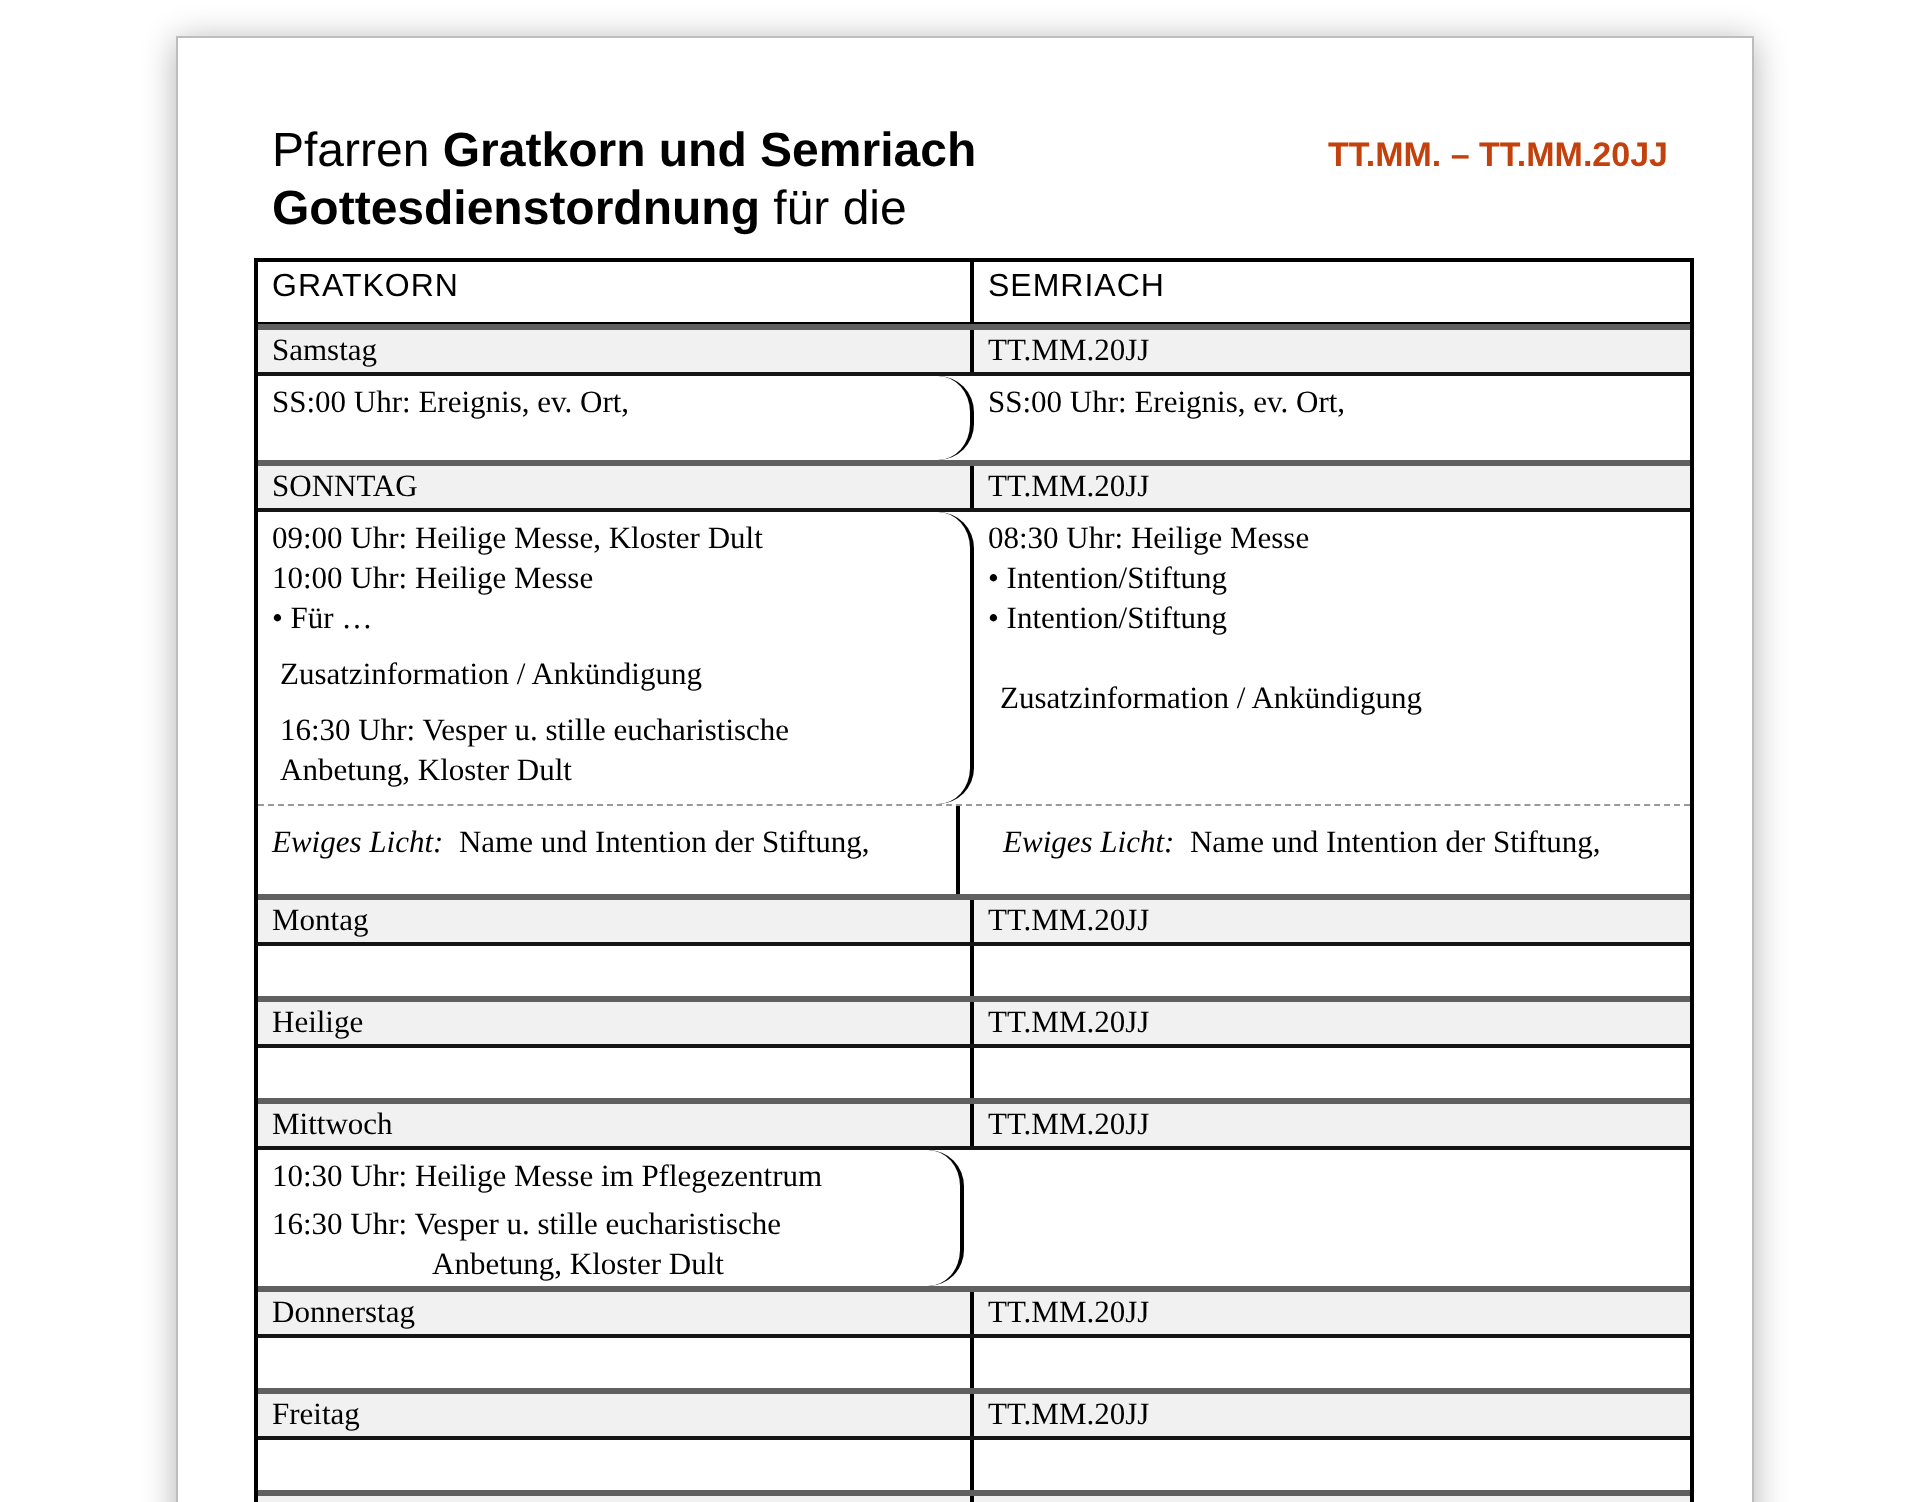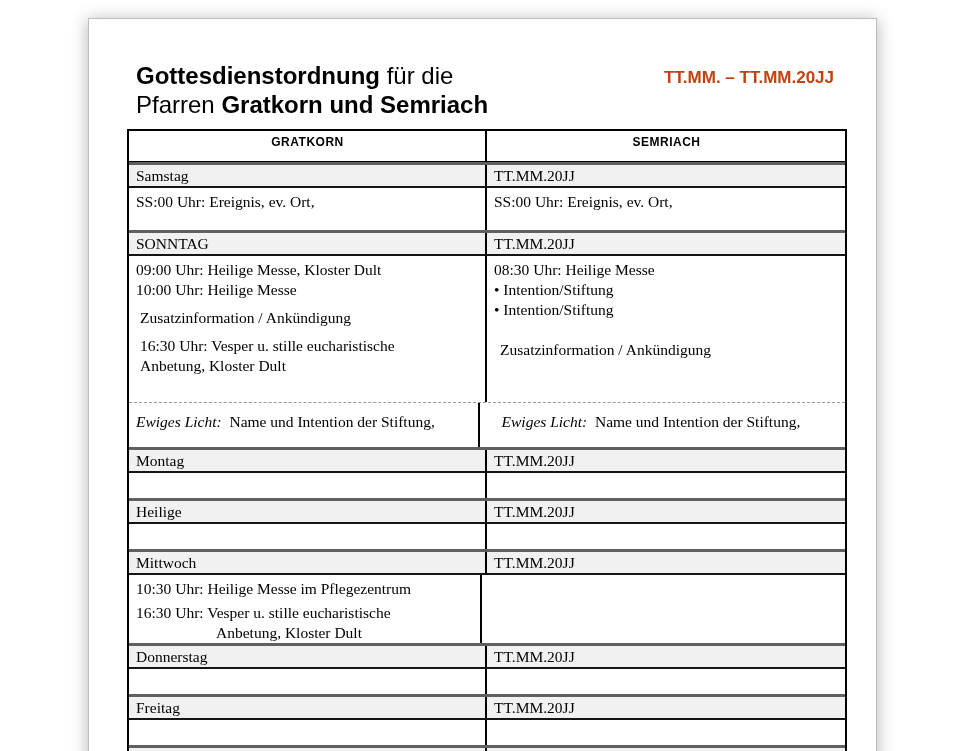--- a/index.html
+++ b/index.html
@@ -21,47 +21,47 @@
     position:absolute;left:38px;top:110px;width:720px;
     border:2px solid #000;border-bottom:none;box-sizing:border-box;
     font-family:"Liberation Serif",serif;font-size:15.5px;color:#000;
     background:#fff;
   }
   .row{display:flex;box-sizing:border-box;}
   .cell{width:50%;box-sizing:border-box;padding:3px 6px 0 7px;overflow:hidden;}
   .cell.left{border-right:2px solid #000;}
   .row.thead{border-bottom:1px solid #000;min-height:31px;}
   .cell.th{
-    font-family:"Liberation Sans",sans-serif;font-weight:bold;font-size:12px;
-    text-align:center;padding-top:4px;letter-spacing:0.5px;
+    font-family:"Liberation Sans",sans-serif;font-weight:normal;font-size:16px;
+    padding-top:4px;letter-spacing:0.5px;
   }
   .row.day{background:#f1f1f1;border-top:3px solid #606060;border-bottom:2px solid #151515;}
   .row.day .cell{padding-top:1px;}
-  .row.content .cell{padding-top:4px;}
+  .row.content .cell{padding-top:4px;border-radius:18px;}
   .row.ewiges{border-top:1px dashed #999;}
   .row.ewiges .cell{padding-top:9px;}
   .line{line-height:20px;min-height:20px;}
   .b{font-weight:normal;}
   .i{font-style:italic;}
   .mt4{margin-top:4px;}
   .mt8{margin-top:8px;}
   .mt20{margin-top:20px;}
   .ind4{padding-left:4px;}
   .ind6{padding-left:6px;}
   .ind80{padding-left:80px;}
 </style>
 </head>
 <body>
 
 <div class="page">
 
   <div class="doc-header">
     <div class="title">
+      <div class="t-line"><span>Pfarren </span><span class="b">Gratkorn und Semriach</span></div>
       <div class="t-line"><span class="b">Gottesdienstordnung</span><span> für die</span></div>
-      <div class="t-line"><span>Pfarren </span><span class="b">Gratkorn und Semriach</span></div>
     </div>
     <div class="date">TT.MM. – TT.MM.20JJ</div>
   </div>
 
   <div class="doc-table">
     <div class="row thead">
       <div class="cell left th">GRATKORN</div>
       <div class="cell right th">SEMRIACH</div>
     </div>
     <div id="rows">
@@ -86,20 +86,21 @@
             <div class="line"><span class="b">SONNTAG</span></div>
           </div>
           <div class="cell right">
             <div class="line"><span class="b">TT.MM.20JJ</span></div>
           </div>
         </div>
         <div class="row content" style="min-height: 146px;">
           <div class="cell left">
             <div class="line"><span class="b">09:00 Uhr: Heilige Messe,</span><span> Kloster Dult</span></div>
             <div class="line"><span class="b">10:00 Uhr: Heilige Messe</span></div>
+            <div class="line"><span>• Für …</span></div>
             <div class="line mt8 ind4"><span class="b">Zusatzinformation / Ankündigung</span></div>
             <div class="line mt8 ind4"><span class="b">16:30 Uhr: Vesper u. stille eucharistische</span></div>
             <div class="line ind4"><span class="b">Anbetung,</span><span> Kloster Dult</span></div>
           </div>
           <div class="cell right">
             <div class="line"><span class="b">08:30 Uhr: Heilige Messe</span></div>
             <div class="line"><span>• Intention/Stiftung</span></div>
             <div class="line"><span>• Intention/Stiftung</span></div>
             <div class="line mt20 ind6"><span class="b">Zusatzinformation / Ankündigung</span></div>
           </div>

